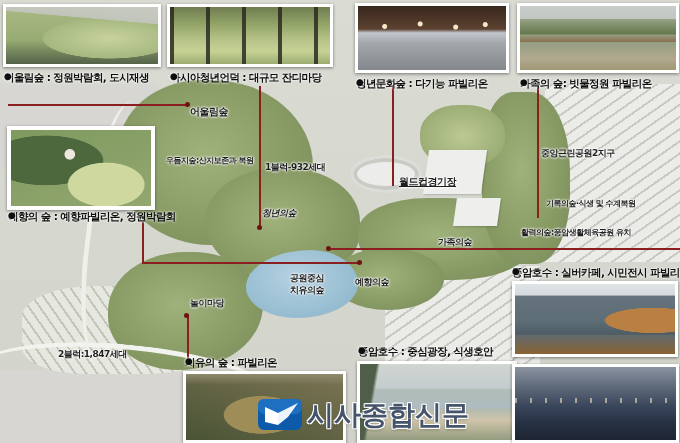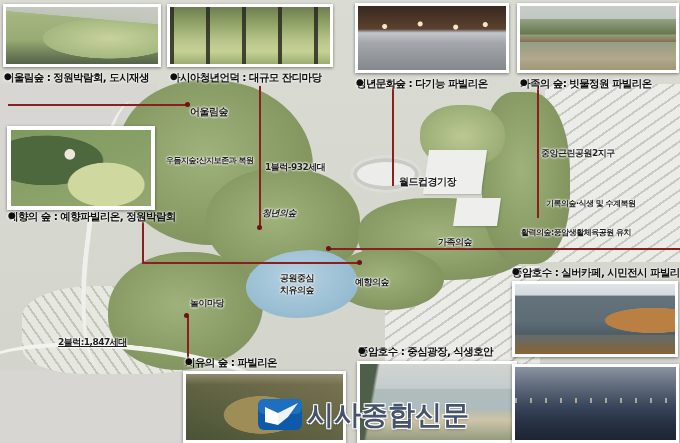--- a/index.html
+++ b/index.html
@@ -25,21 +25,21 @@
 
   
   .lline{background:#8a1f1f;z-index:6;}
   .ldot{width:5px;height:5px;border-radius:50%;background:#6e1212;z-index:6;}
 
   
   .mlabel{z-index:7;font-weight:bold;color:#1d1d1d;font-size:9px;letter-spacing:-.5px;
     white-space:nowrap;text-shadow:0 0 2px #fff,0 0 2px #fff,0 0 3px #fff;}
   .mlabel.small{font-size:8px;}
   .mlabel.big{font-size:10px;}
-  .mlabel.center{text-align:left;line-height:1.35;}
+  .mlabel.center{text-align:center;line-height:1.35;}
 
   
   .photo{border:3px solid #fff;box-shadow:0 1px 3px rgba(0,0,0,.45);z-index:8;}
   .photo .art{left:0;top:0;width:100%;height:100%;}
   .art-p1{background:
      linear-gradient(185deg,#c8cac2 0%,#c1c5b9 24%,rgba(0,0,0,0) 25%),
      radial-gradient(ellipse at 68% 55%,#c8d29e 0%,#a5b87f 45%,rgba(0,0,0,0) 46%),
      linear-gradient(180deg,rgba(0,0,0,0) 58%,#55634a 100%),
      linear-gradient(180deg,#a9b884,#8da268);}
   .art-p2{background:
@@ -134,32 +134,32 @@
   <div class="ldot" style="left:357px;top:260px;"></div>
   <div class="lline" style="left:330px;top:248px;width:350px;height:2px;"></div>
   <div class="ldot" style="left:326px;top:246px;"></div>
   <div class="lline" style="left:187px;top:316px;width:2px;height:42px;"></div>
   <div class="ldot" style="left:184px;top:313px;"></div>
 
   <div class="mlabel big" style="left:190px;top:105px;text-align:right;">어울림숲</div>
   <div class="mlabel small" style="left:166px;top:155px;">우듬지숲:산지보존과 복원</div>
   <div class="mlabel" style="left:265px;top:161px;">1블럭-932세대</div>
   <div class="mlabel" style="left:262px;top:207px;font-style:italic;">청년의숲</div>
-  <div class="mlabel big" style="left:399px;top:175px;">월드컵경기장</div>
+  <div class="mlabel big" style="left:399px;top:175px;text-decoration:underline;">월드컵경기장</div>
   <div class="mlabel" style="left:541px;top:147px;">중앙근린공원2지구</div>
   <div class="mlabel small" style="left:546px;top:198px;">기록의숲·식생 및 수계복원</div>
   <div class="mlabel small" style="left:521px;top:227px;">활력의숲:풍암생활체육공원 유치</div>
   <div class="mlabel" style="left:430px;top:236px;margin-left:8px;">가족의숲</div>
   <div class="mlabel" style="left:355px;top:276px;">예향의숲</div>
   <div class="mlabel center" style="left:280px;top:272px;width:54px;">
     <span style="position:static;display:block;">공원중심</span>
     <span style="position:static;display:block;">치유의숲</span>
   </div>
   <div class="mlabel" style="left:190px;top:297px;">놀이마당</div>
-  <div class="mlabel" style="left:58px;top:336px;text-decoration:underline;">2블럭:1,847세대</div>
+  <div class="mlabel" style="left:58px;top:348px;">2블럭:1,847세대</div>
 
   <div class="photo" style="left:3px;top:4px;width:158px;height:63px;">
       <div class="art art-p1"></div>
     </div>
   <div class="photo" style="left:167px;top:4px;width:166px;height:63px;">
       <div class="art art-p2"></div>
     </div>
   <div class="photo" style="left:355px;top:3px;width:154px;height:70px;">
       <div class="art art-p3"></div>
     </div>

